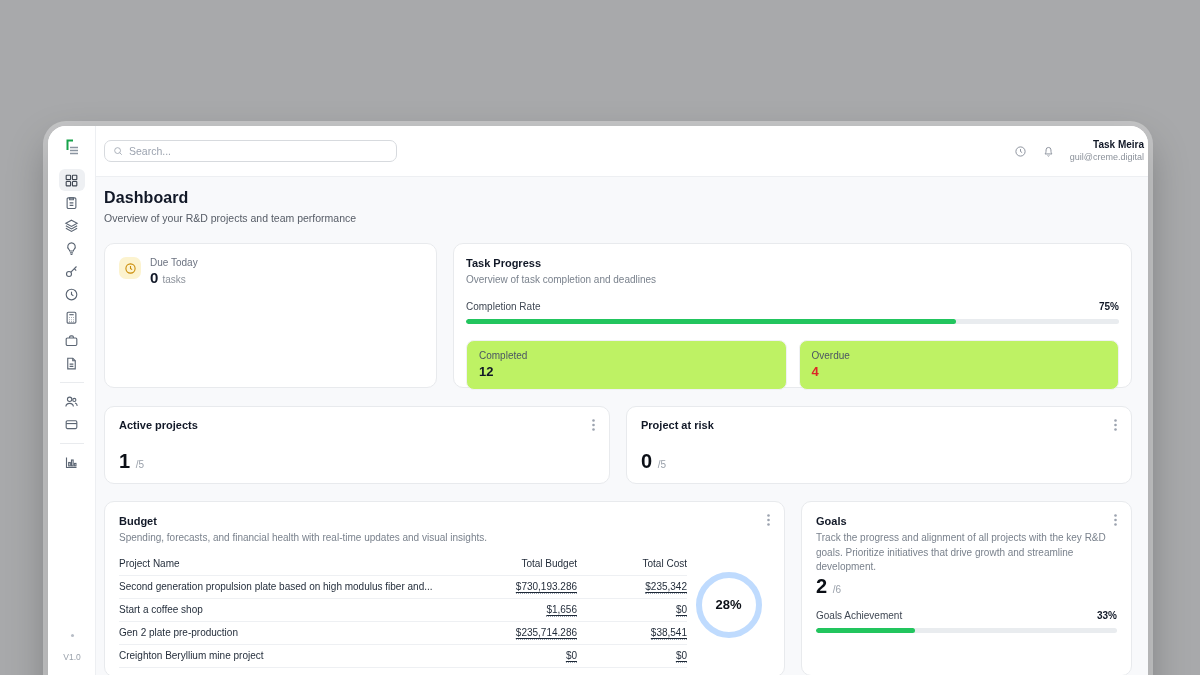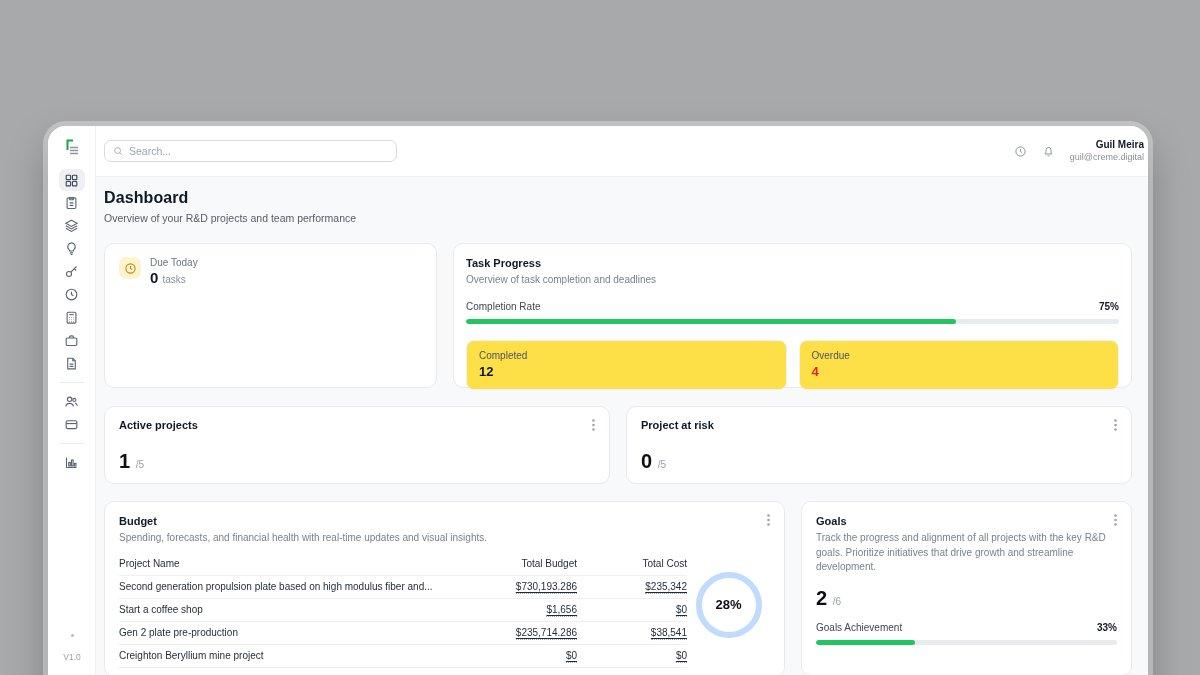--- a/index.html
+++ b/index.html
@@ -76,21 +76,21 @@
   .due-value{ font-size:15px; font-weight:700; color:#111827; margin-top:1px; }
   .due-unit{ font-size:10px; font-weight:400; color:#8b919a; }
 
   
   .card-task{ flex:1; height:145px; padding:13px 12px 12px 12px; }
   .cr-row{ display:flex; justify-content:space-between; margin-top:13px; font-size:10px; color:#3f4753; }
   .cr-row .pct{ font-weight:700; color:#111827; }
   .bar{ height:5px; border-radius:99px; background:#e9ecef; margin-top:7px; overflow:hidden; }
   .bar-fill{ height:100%; border-radius:99px; background:#22c55e; }
   .stats{ display:flex; gap:12px; margin-top:16px; }
-  .stat{ flex:1; background:#fde047; border:1px solid #f0f1f4; border-radius:8px; padding:9px 12px 10px; }
+  .stat{ flex:1; background:#bef264; border:1px solid #f0f1f4; border-radius:8px; padding:9px 12px 10px; }
   .stat .lbl{ font-size:10px; color:#4b5563; }
   .stat .val{ font-size:13px; font-weight:700; color:#111827; margin-top:3px; }
   .stat .val.red{ color:#dc2626; }
 
   
   .card-metric{ flex:1; height:78px; padding:12px 14px; }
   .metric-value{ position:absolute; left:14px; bottom:10px; font-size:20px; font-weight:700; color:#0b0f16; }
   .metric-total{ font-size:10px; font-weight:400; color:#9aa1ab; }
 
   
@@ -105,21 +105,21 @@
   .money{ text-decoration:underline; text-underline-offset:2px;
     border-bottom:1px dotted #9aa3af; padding-bottom:1px; cursor:pointer; }
   .tfoot{ text-align:center; font-size:9.5px; color:#a4aab3; padding-top:7px; }
   .gauge-wrap{ flex:1; display:flex; justify-content:center; }
   .gauge{ width:66px; height:66px; border:6px solid #bfdbfe; border-radius:50%; margin-top:14px;
     display:flex; align-items:center; justify-content:center; background:#fff; }
   .gauge .pct{ font-size:13px; font-weight:700; color:#0b0f16; }
 
   
   .card-goals{ flex:1; height:175px; padding:13px 14px; }
-  .goals-value{ margin-top:12px; font-size:20px; font-weight:700; color:#0b0f16; }
+  .goals-value{ font-size:20px; font-weight:700; color:#0b0f16; }
   .ga-row{ display:flex; justify-content:space-between; margin-top:12px; font-size:10px; color:#3f4753; }
   .ga-row .pct{ font-weight:700; color:#111827; }
 
   svg{ display:block; }
 </style>
 </head>
 <body>
 
 <div class="window">
 
@@ -266,21 +266,21 @@
               <path d="M12 7.5V12l3 2"></path>
             </svg>
           </span>
         <span class="tb-icon">
             <svg viewBox="0 0 24 24" fill="none" stroke="currentColor" stroke-width="1.8" width="13" height="13">
               <path d="M18.5 16.5h-13c1.4-1.4 2-2.5 2-7.5a4.5 4.5 0 0 1 9 0c0 5 .6 6.1 2 7.5z"></path>
               <path d="M10.3 19.5a1.9 1.9 0 0 0 3.4 0"></path>
             </svg>
           </span>
         <div class="user">
-          <div class="name">Guil Meira</div>
+          <div class="name">Task Meira</div>
           <div class="email">guil@creme.digital</div>
         </div>
       </div>
     </div>
 
     <div class="content">
       <div class="page-title">Dashboard</div>
       <div class="page-sub">Overview of your R&amp;D projects and team performance</div>
 
       <div class="row row1">

